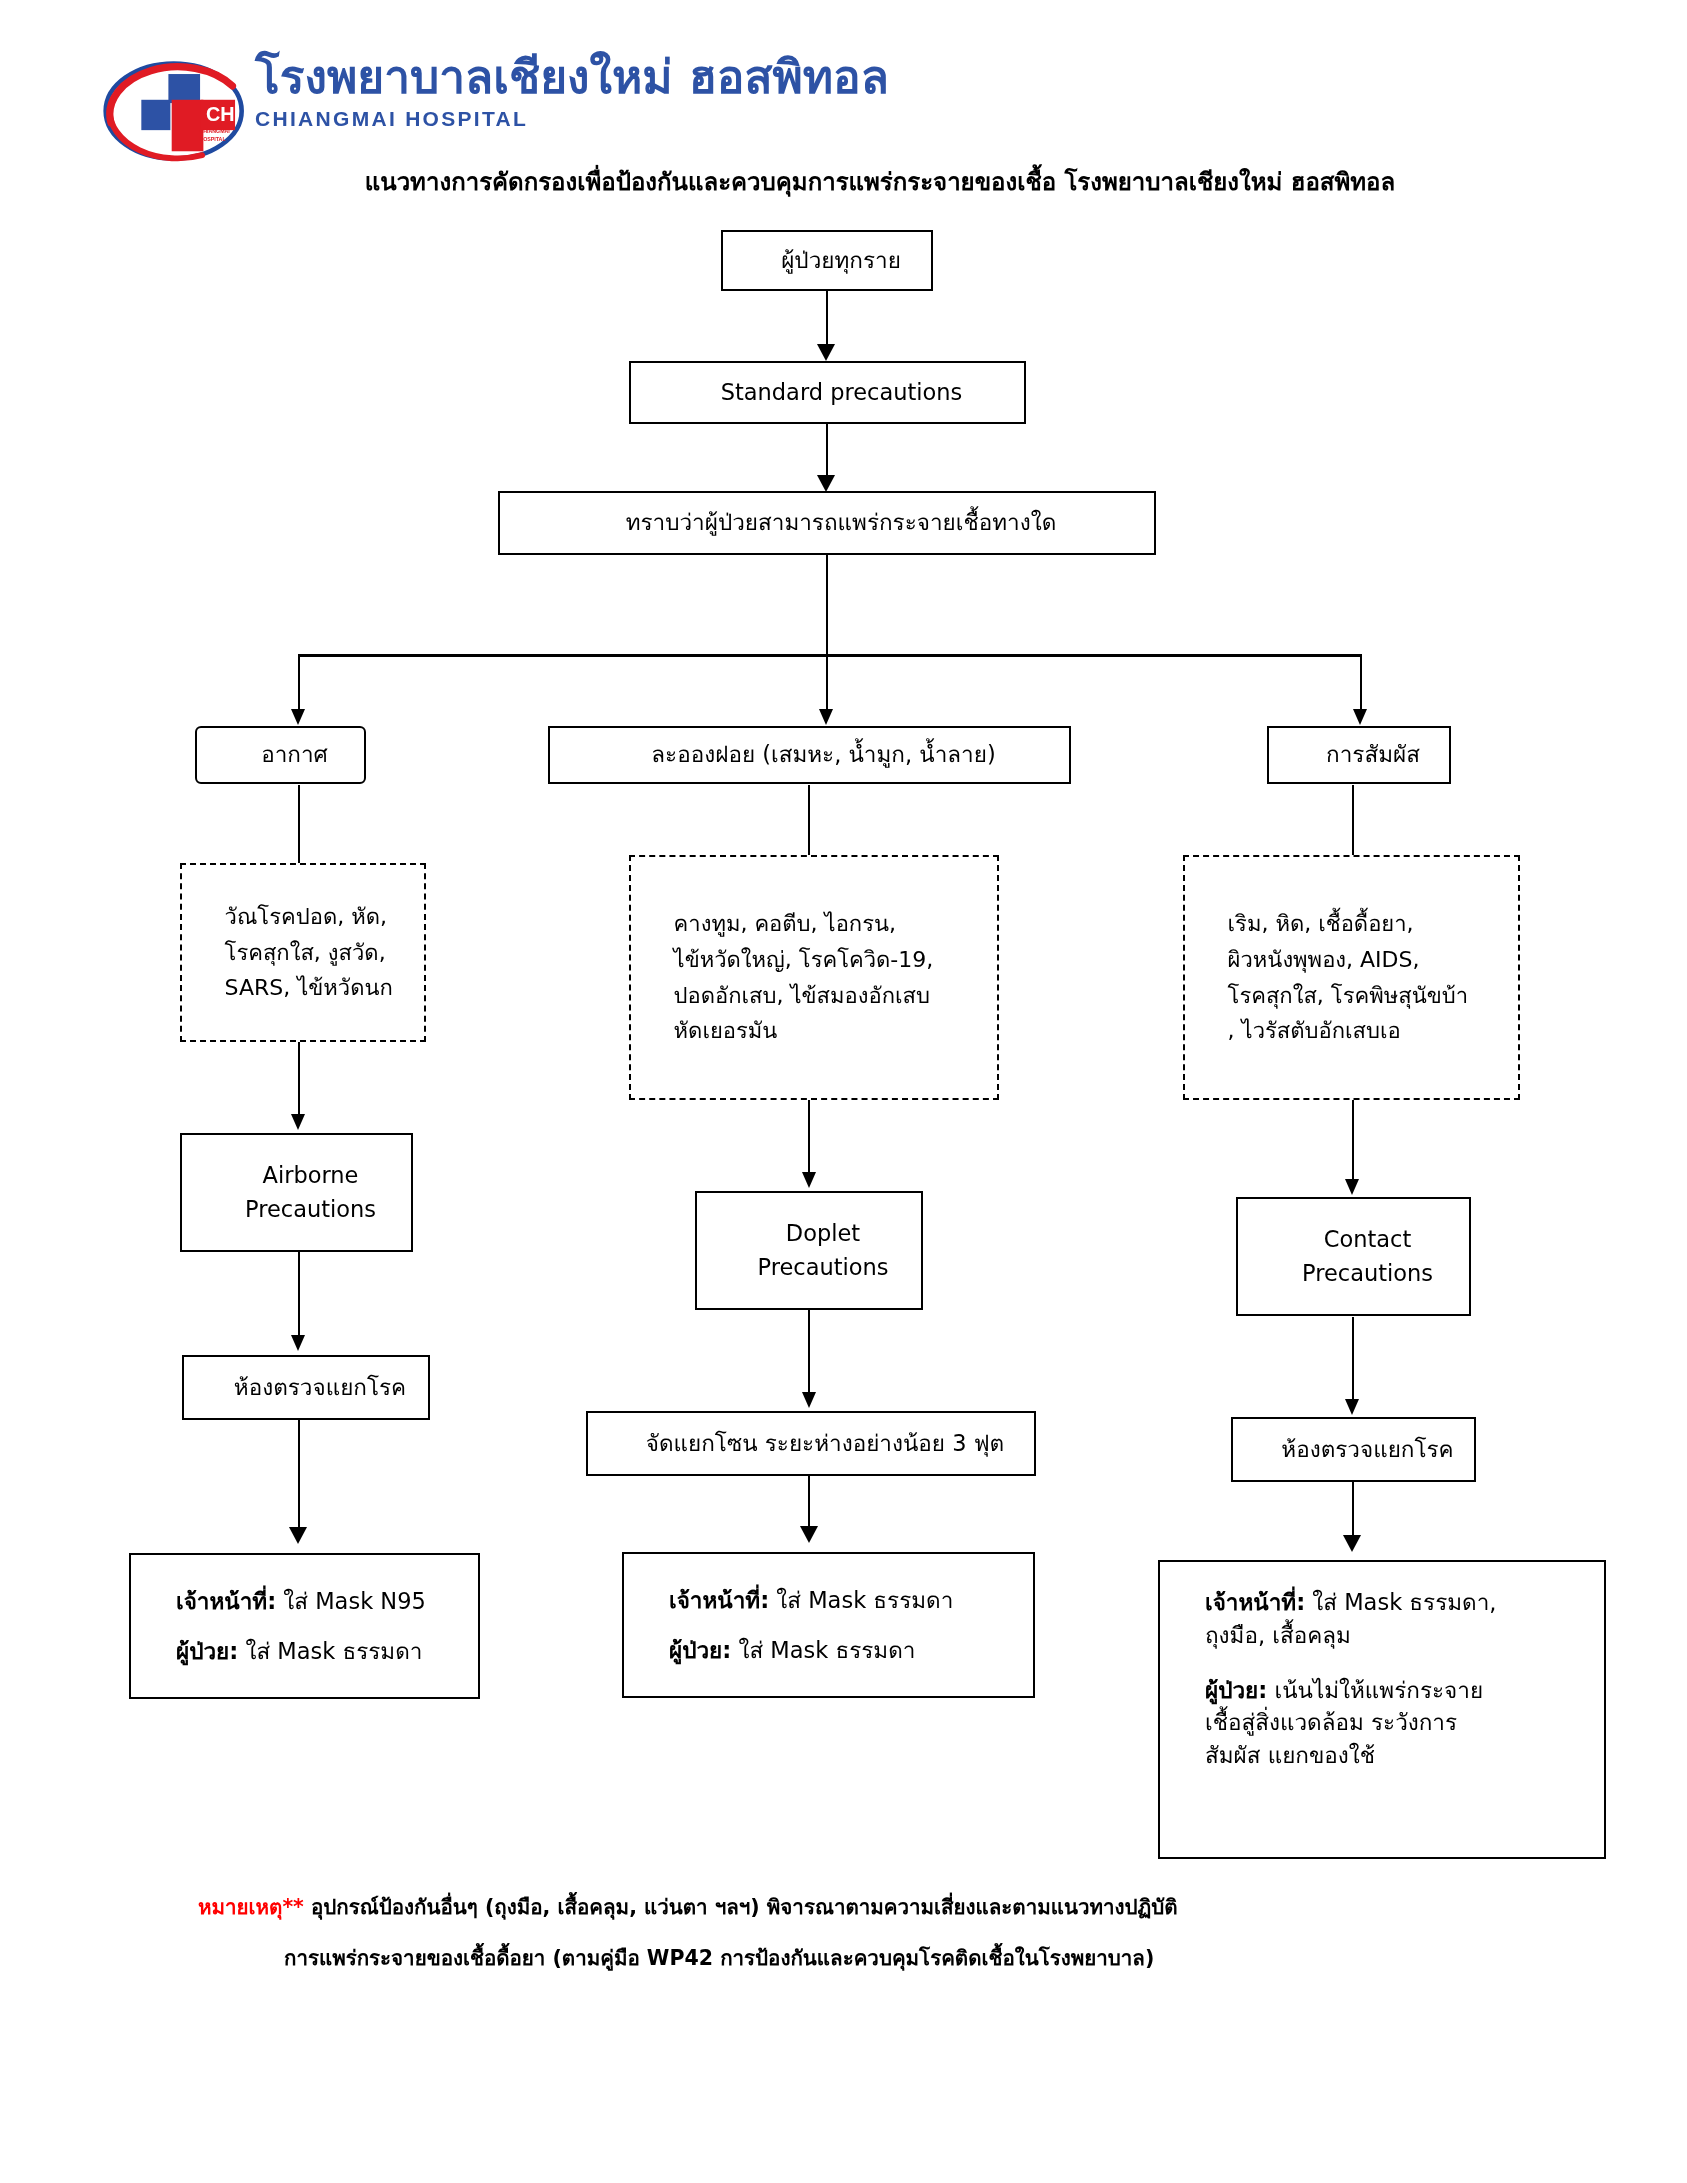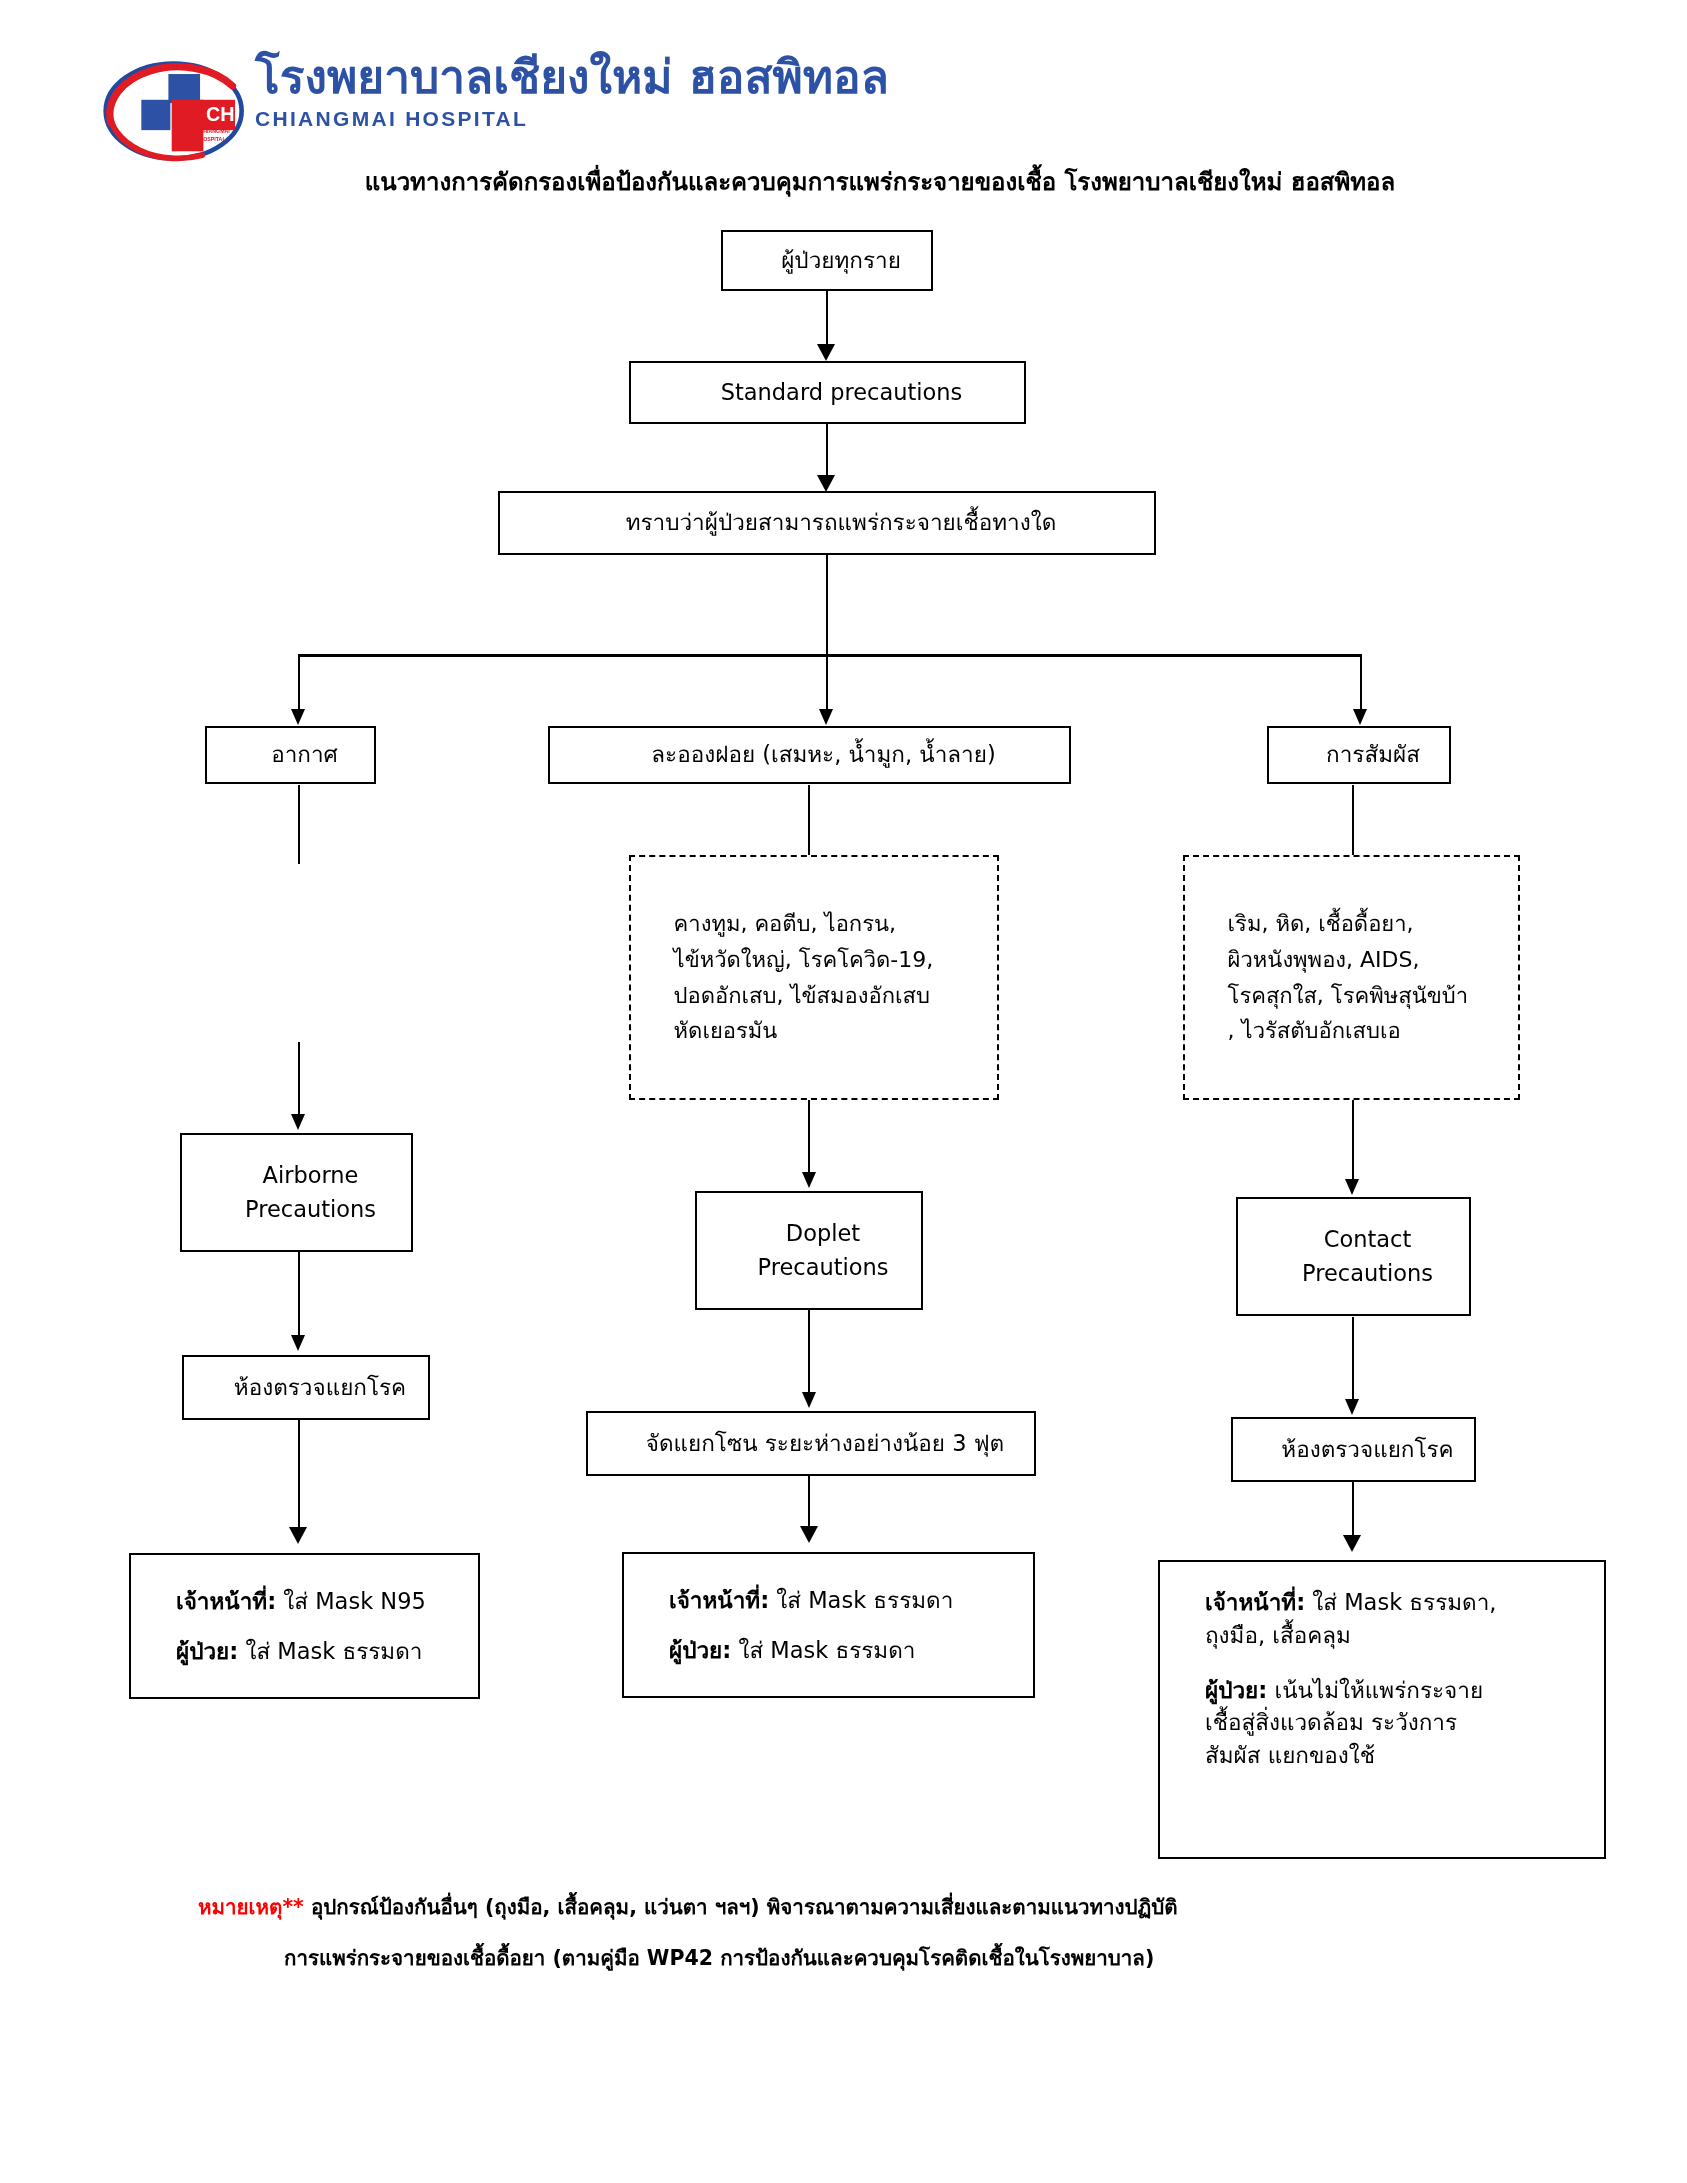--- a/index.html
+++ b/index.html
@@ -167,34 +167,39 @@
 
   <div class="vline" style="left:298px;top:654px;height:60px;"></div>
   <div class="arrow thin" style="left:291px;top:709px;"></div>
 
   <div class="vline" style="left:826px;top:654px;height:60px;"></div>
   <div class="arrow thin" style="left:819px;top:709px;"></div>
 
   <div class="vline" style="left:1360px;top:654px;height:60px;"></div>
   <div class="arrow thin" style="left:1353px;top:709px;"></div>
 
-  <div class="node" style="left:205px;top:726px;width:171px;height:58px;">
+  <div class="node" style="left:195px;top:726px;width:171px;height:58px;border-radius:6px;">
     <span class="ln">อากาศ</span>
   </div>
   <div class="node" style="left:548px;top:726px;width:523px;height:58px;">
     <span class="ln">ละอองฝอย (เสมหะ, น้ำมูก, น้ำลาย)</span>
   </div>
   <div class="node" style="left:1267px;top:726px;width:184px;height:58px;">
     <span class="ln">การสัมผัส</span>
   </div>
 
   <div class="vline" style="left:298px;top:785px;height:79px;"></div>
   <div class="vline" style="left:808px;top:785px;height:73px;"></div>
   <div class="vline" style="left:1352px;top:785px;height:73px;"></div>
 
+  <div class="node dashed" style="left:180px;top:863px;width:246px;height:179px;font-size:22px;">
+    <span class="ln">วัณโรคปอด, หัด,</span>
+    <span class="ln">โรคสุกใส, งูสวัด,</span>
+    <span class="ln">SARS, ไข้หวัดนก</span>
+  </div>
 
   <div class="node dashed" style="left:629px;top:855px;width:370px;height:245px;font-size:22px;">
     <span class="ln">คางทูม, คอตีบ, ไอกรน,</span>
     <span class="ln">ไข้หวัดใหญ่, โรคโควิด-19,</span>
     <span class="ln">ปอดอักเสบ, ไข้สมองอักเสบ</span>
     <span class="ln">หัดเยอรมัน</span>
   </div>
 
   <div class="node dashed" style="left:1183px;top:855px;width:337px;height:245px;font-size:22px;">
     <span class="ln">เริม, หิด, เชื้อดื้อยา,</span>

